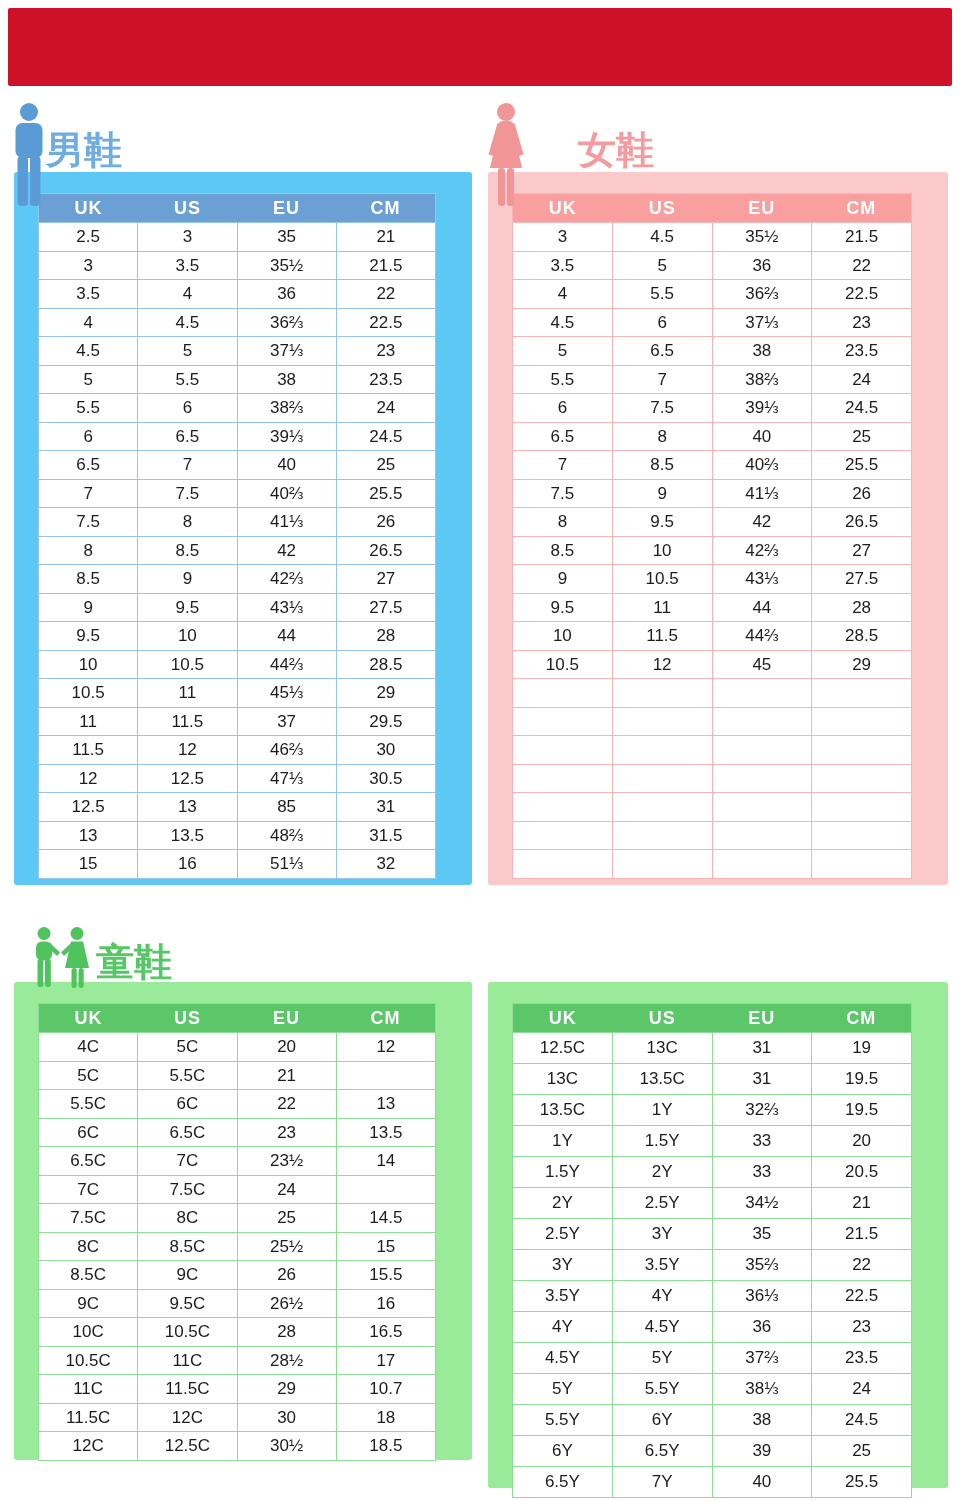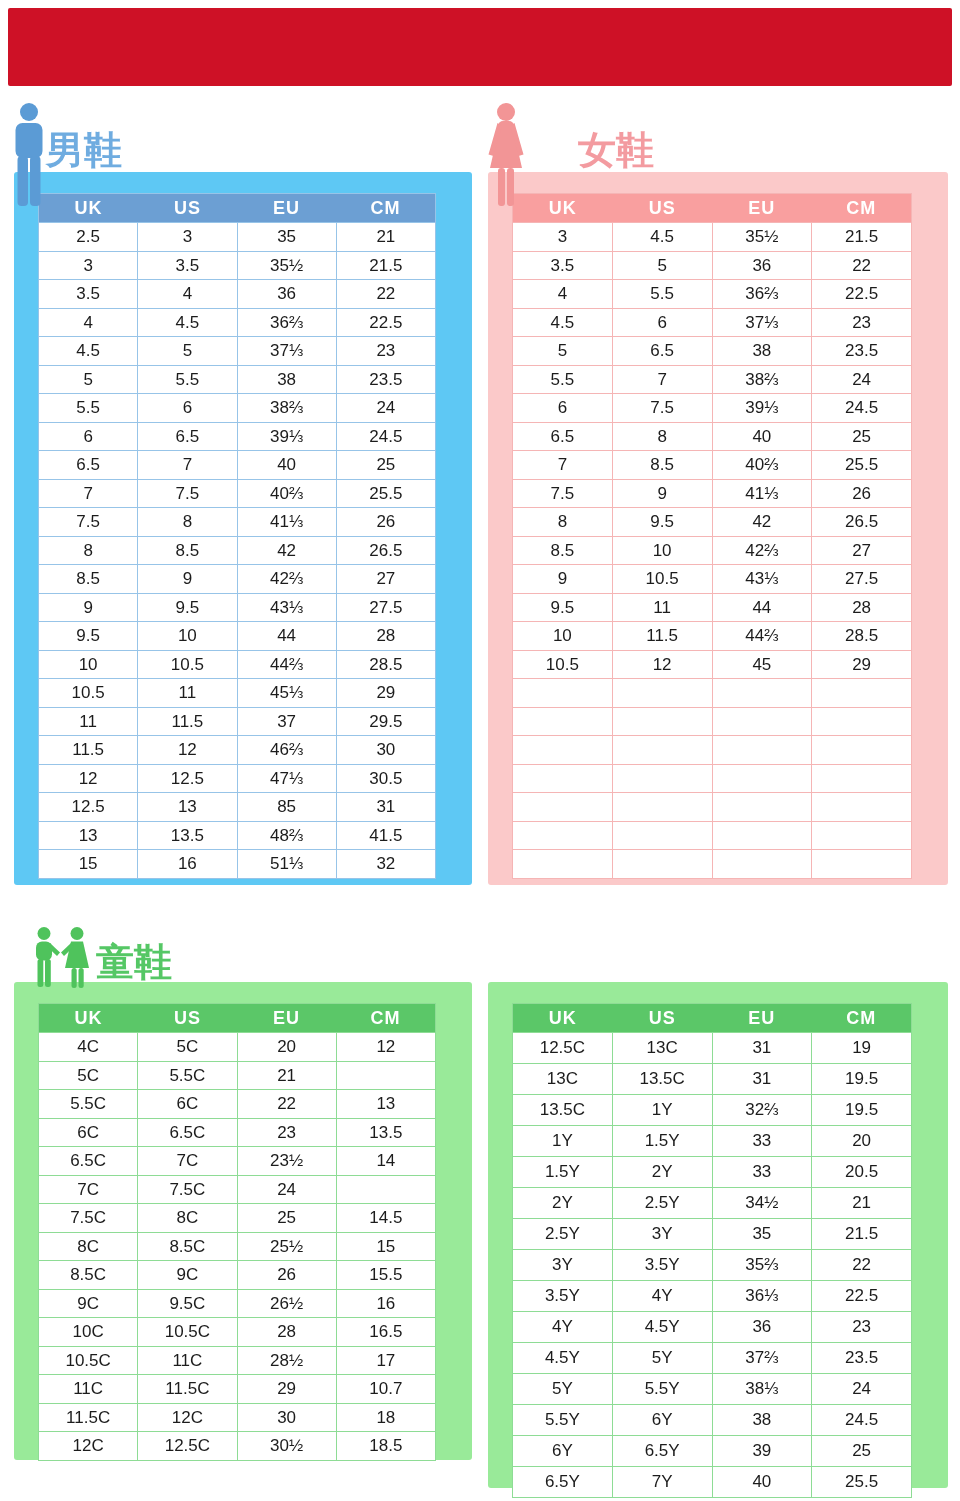--- a/index.html
+++ b/index.html
@@ -198,21 +198,21 @@
       <div class="trow">
         <div class="td">12.5</div>
         <div class="td">13</div>
         <div class="td">85</div>
         <div class="td">31</div>
       </div>
       <div class="trow">
         <div class="td">13</div>
         <div class="td">13.5</div>
         <div class="td">48⅔</div>
-        <div class="td">41.5</div>
+        <div class="td">31.5</div>
       </div>
       <div class="trow">
         <div class="td">15</div>
         <div class="td">16</div>
         <div class="td">51⅓</div>
         <div class="td">32</div>
       </div>
     </div>
 </div>
 

